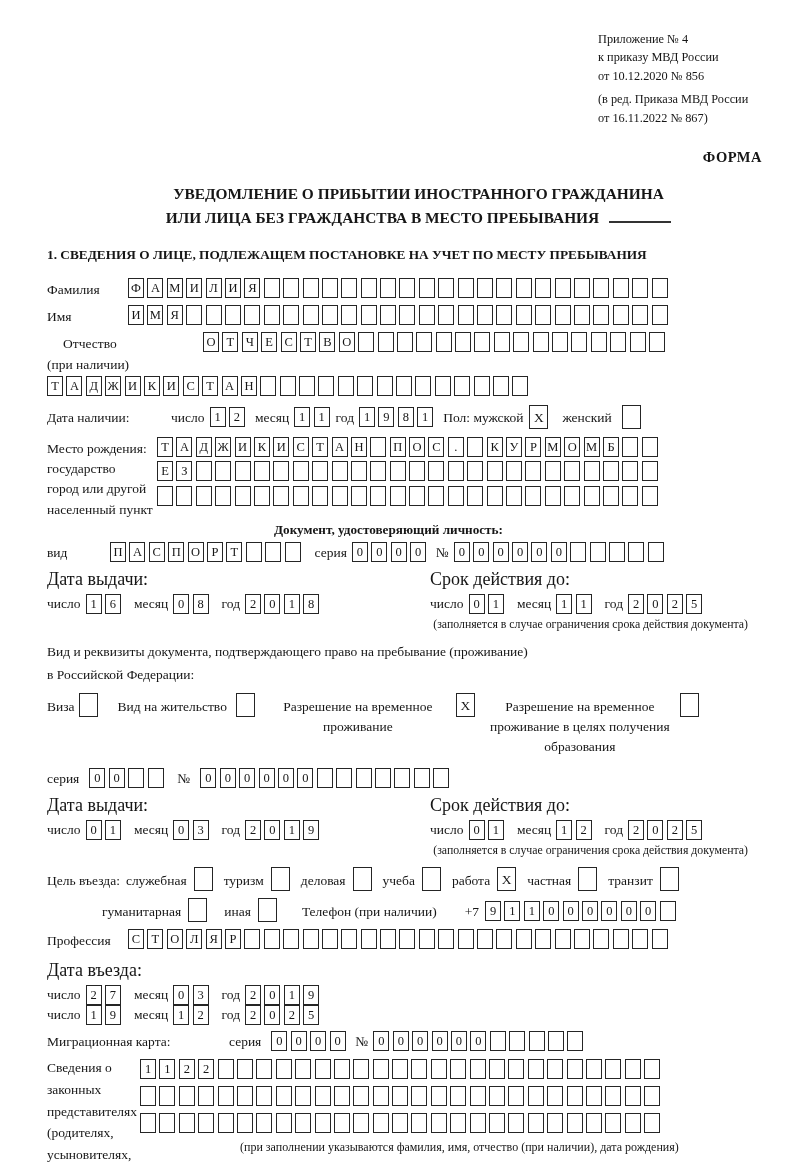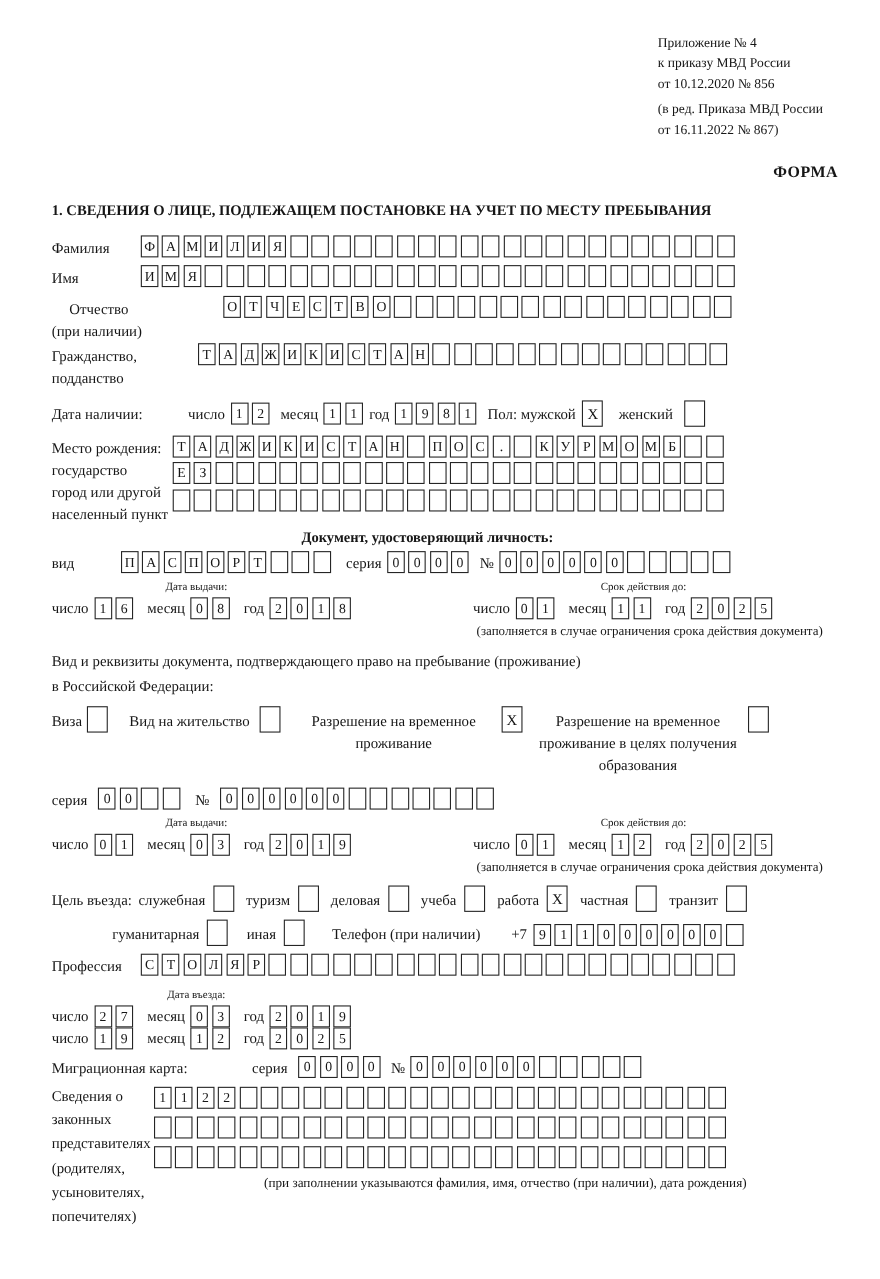--- a/index.html
+++ b/index.html
@@ -42,21 +42,21 @@
   .inline-lbl { font-size:13.5px; padding-top:3px; flex:none; }
   .ml6 { margin-left:6px; } .ml10 { margin-left:10px; } .ml14 { margin-left:14px; }
   .mr5 { margin-right:5px; } .mr10 { margin-right:10px; }
   .stack > .cells { display:flex; margin-bottom:4.5px; }
   
   .doc-heading { text-align:center; font-weight:bold; font-size:13.2px; margin:2px 60px 4px 0; }
   
   .dates { display:flex; margin-bottom:2px; }
   .dcol1 { width:383px; flex:none; }
   .dcol2 { flex:1; }
-  .dhead { font-size:10px; text-align:center; margin-bottom:4px; }
+  .dhead { font-size:18px; text-align:left; margin-bottom:4px; }
   .dcol1 .dhead { padding-right:120px; }
   .dcol2 .dhead { padding-right:50px; }
   .drow { display:flex; align-items:center; }
   .dlbl { font-size:13.5px; margin-right:5px; flex:none; }
   .dgap { width:13px; flex:none; }
   .dnote { font-size:11.8px; text-align:right; padding-right:42px; margin:3px 0 9px; }
   
   .intro { font-size:13.5px; line-height:1.7; }
   .opts { display:flex; align-items:flex-start; margin:6px 0 10px; }
   .opt-label { font-size:13.5px; line-height:1.5; padding-top:4px; flex:none; }
@@ -80,20 +80,24 @@
     <div>Приложение № 4</div>
     <div>к приказу МВД России</div>
     <div>от 10.12.2020 № 856</div>
     <div class="gap"></div>
     <div>(в ред. Приказа МВД России</div>
     <div>от 16.11.2022 № 867)</div>
   </div>
 
   <div class="forma">ФОРМА</div>
 
+  <div class="title">
+    <div>УВЕДОМЛЕНИЕ О ПРИБЫТИИ ИНОСТРАННОГО ГРАЖДАНИНА</div>
+    <div><span>ИЛИ ЛИЦА БЕЗ ГРАЖДАНСТВА В МЕСТО ПРЕБЫВАНИЯ</span><span class="underline"></span></div>
+  </div>
 
   <div class="section-heading">1. СВЕДЕНИЯ О ЛИЦЕ, ПОДЛЕЖАЩЕМ ПОСТАНОВКЕ НА УЧЕТ ПО МЕСТУ ПРЕБЫВАНИЯ</div>
 
   <div class="frow">
     <span class="flabel w-name">Фамилия</span>
     <span class="cells">
         <span class="cell">Ф</span>
         <span class="cell">А</span>
         <span class="cell">М</span>
         <span class="cell">И</span>
@@ -185,24 +189,20 @@
         <span class="cell"></span>
         <span class="cell"></span>
         <span class="cell"></span>
         <span class="cell"></span>
         <span class="cell"></span>
         <span class="cell"></span>
       </span>
   </div>
 
   <div class="frow" style="margin-bottom:9px;">
-    <span class="flabel w-citizen">
-      <span style="display:block;">Гражданство,</span>
-      <span style="display:block;">подданство</span>
-    </span>
     <span class="cells">
         <span class="cell">Т</span>
         <span class="cell">А</span>
         <span class="cell">Д</span>
         <span class="cell">Ж</span>
         <span class="cell">И</span>
         <span class="cell">К</span>
         <span class="cell">И</span>
         <span class="cell">С</span>
         <span class="cell">Т</span>

